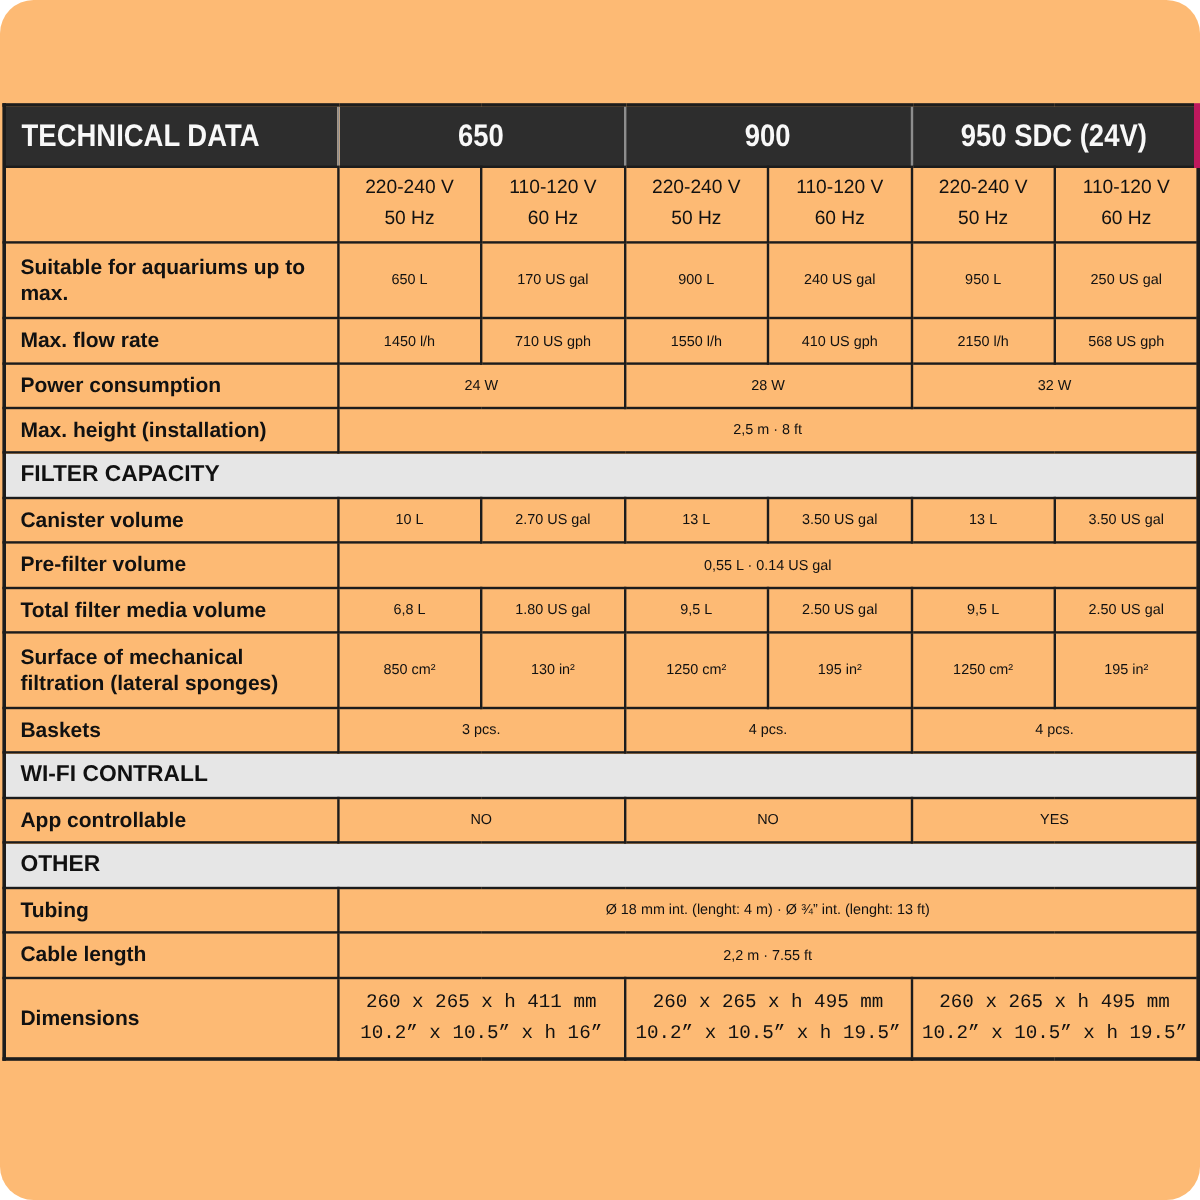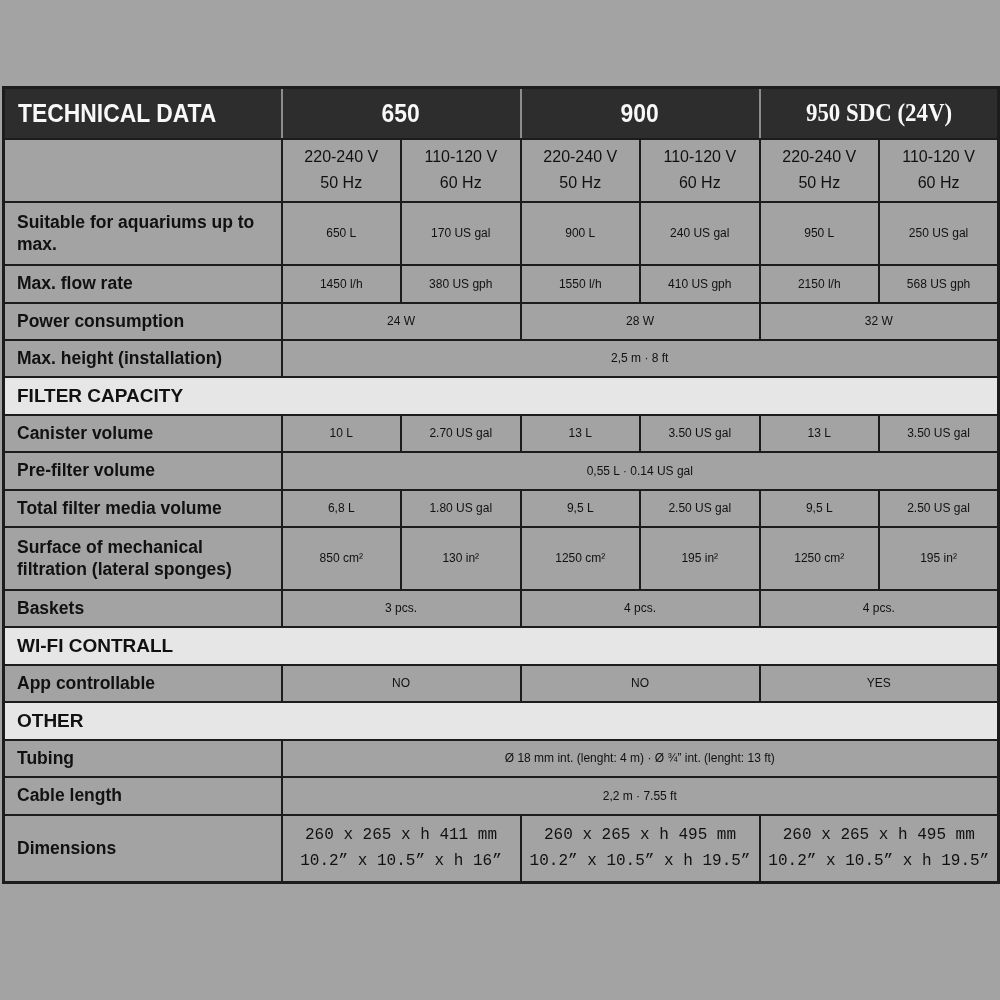--- a/index.html
+++ b/index.html
@@ -1,23 +1,24 @@
 <!DOCTYPE html>
 <html><head>
 <meta charset="utf-8">
 <style>
   * { box-sizing: border-box; }
   html, body { margin: 0; padding: 0; background: #ffffff; }
   .page {
     position: relative;
     width: 1000px;
     height: 1000px;
-    background: #a3a3a3;
+    background: #fdba74;
     font-family: "Liberation Sans", sans-serif;
     color: #111111;
+    border-radius: 28px;
   }
   table.spec {
     position: absolute;
     left: 2px;
     top: 86px;
     width: 995px;
     border-collapse: collapse;
     table-layout: fixed;
     border: 3px solid #1c1c1c;
   }
@@ -39,21 +40,21 @@
     background: #2d2d2d;
     color: #f8f8f8;
     border: 2px solid #8d8d8d;
     border-top: 3px solid #1c1c1c;
     border-bottom: 2px solid #1c1c1c;
     font-weight: bold;
     font-size: 26px;
     text-align: center;
   }
   tr.dark th:first-child { border-left: 3px solid #1c1c1c; }
-  tr.dark th:last-child { border-right: 2px solid #be185d; font-family: Liberation Serif, serif; }
+  tr.dark th:last-child { border-right: 7px solid #be185d; }
   tr.dark th.title { text-align: left; padding-left: 13px; }
   .cond { display: inline-block; transform: scaleX(0.88); transform-origin: center center; white-space: nowrap; }
   th.title .cond { transform-origin: left center; }
 
   
   td.volt {
     text-align: center;
     font-size: 16px;
     line-height: 26px;
     font-weight: normal;
@@ -142,21 +143,21 @@
       <td class="val">170 US gal</td>
       <td class="val">900 L</td>
       <td class="val">240 US gal</td>
       <td class="val">950 L</td>
       <td class="val">250 US gal</td>
     </tr>
 
     <tr class="h38">
       <td class="label">Max. flow rate</td>
       <td class="val">1450 l/h</td>
-      <td class="val">380 US gph</td>
+      <td class="val">710 US gph</td>
       <td class="val">1550 l/h</td>
       <td class="val">410 US gph</td>
       <td class="val">2150 l/h</td>
       <td class="val">568 US gph</td>
     </tr>
 
     <tr class="h37">
       <td class="label">Power consumption</td>
       <td class="val" colspan="2">24 W</td>
       <td class="val" colspan="2">28 W</td>

